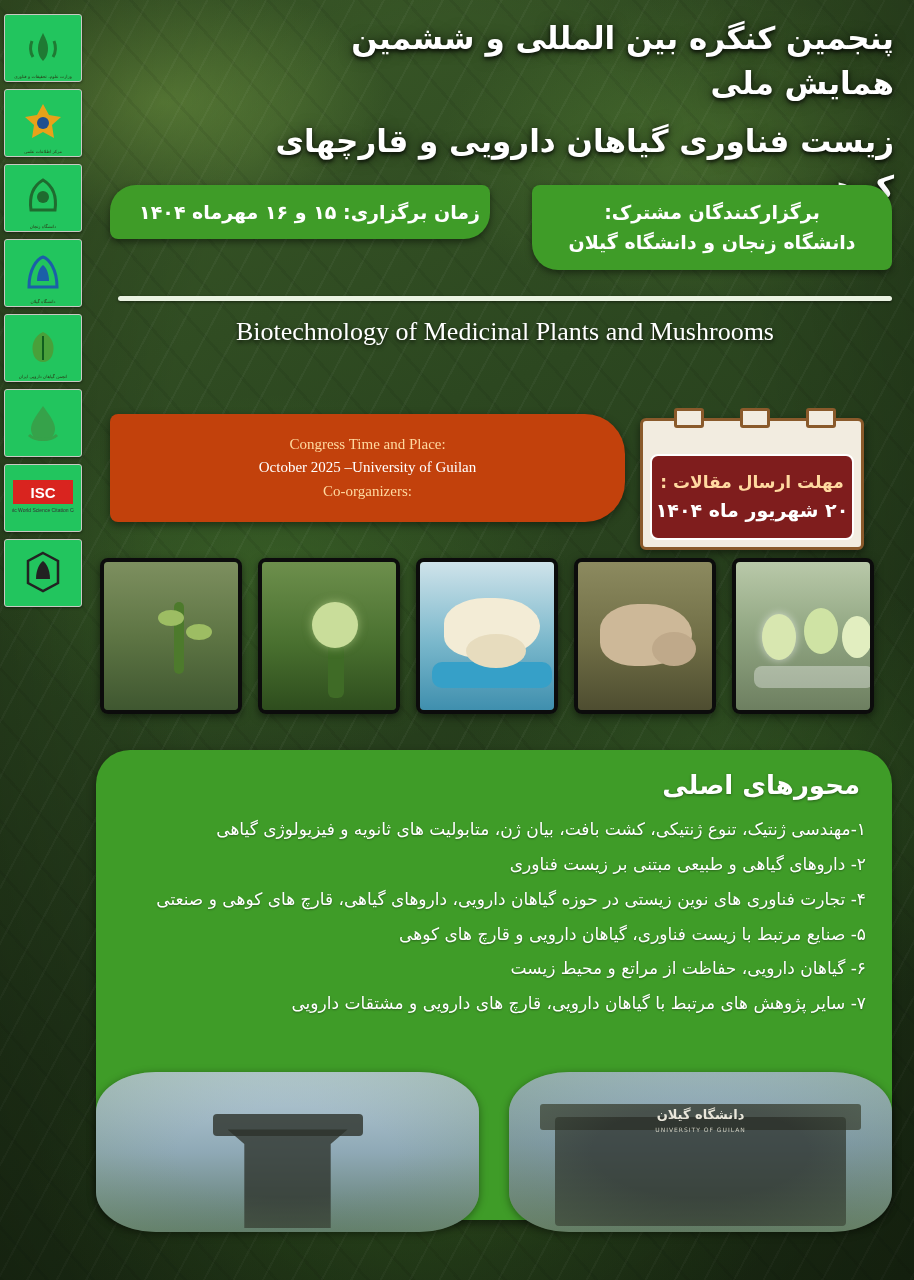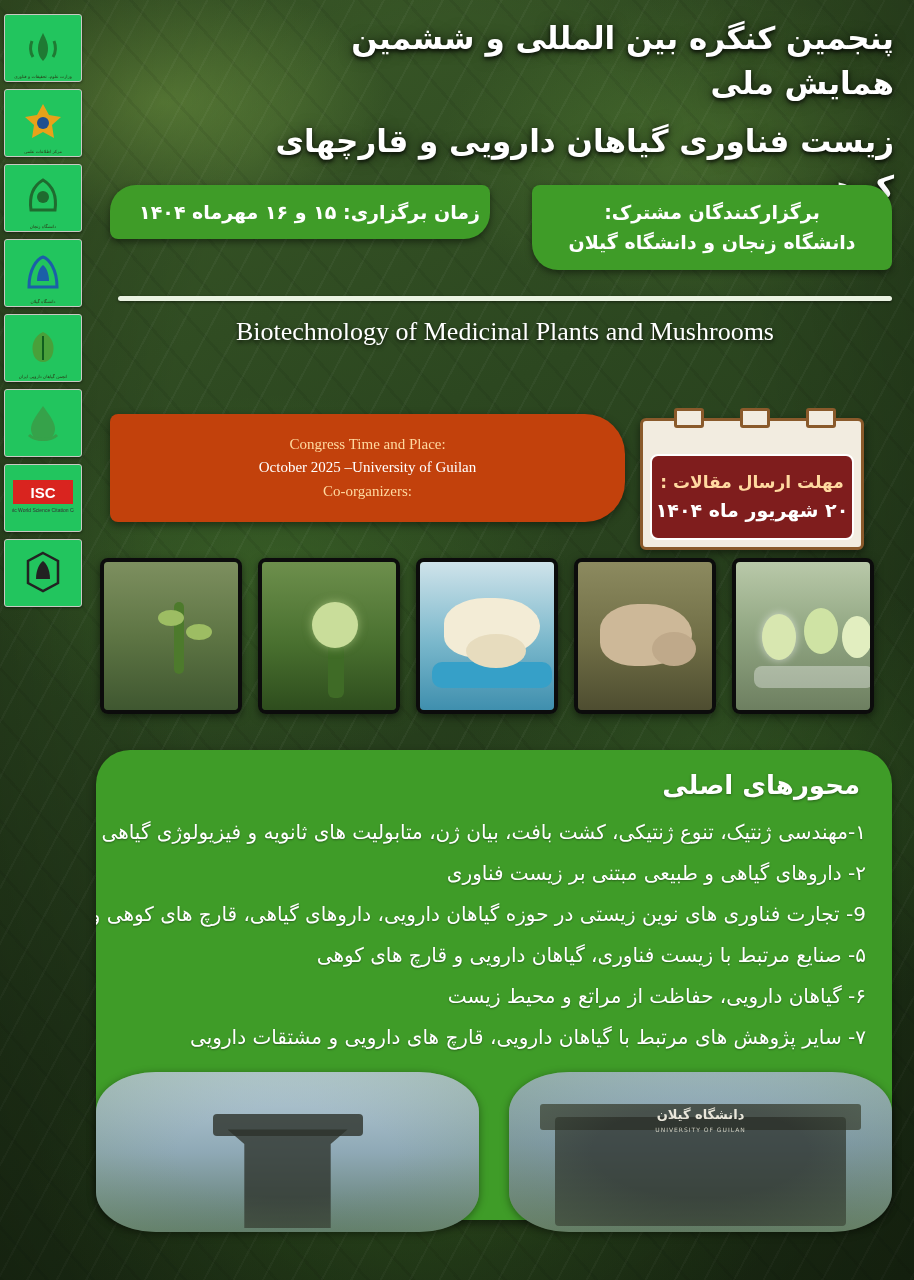--- a/index.html
+++ b/index.html
@@ -122,21 +122,21 @@
   .p5 .b3{width:26px;height:16px;left:82px;top:62px;background:#9dbd63;border-radius:50%;}
 
   
   .topics{position:absolute;z-index:5;left:96px;top:750px;right:22px;height:470px;
     background:#3f9c28;border-radius:34px 34px 34px 34px;
     box-shadow:0 4px 10px rgba(0,0,0,.45);direction:rtl;color:#fff;
     padding:16px 26px 0 26px;box-sizing:border-box;overflow:hidden;}
   .topics .t-head{text-align:right;font-size:26px;font-weight:bold;margin:4px 6px 12px 0;
     text-shadow:0 1px 3px rgba(0,0,0,.4);}
   .topics ul{list-style:none;margin:0;padding:0;}
-  .topics li{font-size:20px;line-height:2.05;text-align:right;white-space:nowrap;
+  .topics li{font-size:17px;line-height:2.05;text-align:right;white-space:nowrap;
     text-shadow:0 1px 2px rgba(0,0,0,.35);}
 
   
   .bottom-photos{position:absolute;z-index:6;left:96px;right:22px;bottom:48px;height:170px;
     display:flex;gap:30px;align-items:flex-end;}
   .bphoto{flex:1;height:160px;border-radius:60px/40px;overflow:hidden;position:relative;
     box-shadow:0 2px 8px rgba(0,0,0,.4);}
   .bphoto.bp1{background:linear-gradient(180deg,#9fb8c4 0%,#7f99a6 45%,#5d7560 100%);}
   .bphoto.bp2{background:linear-gradient(180deg,#b8cdd8 0%,#8fa9b6 50%,#5e7a6a 100%);}
   .bp-gate{position:absolute;left:12%;right:12%;bottom:6px;top:28%;
@@ -298,21 +298,21 @@
         <span class="blob b3"></span>
       </div>
   </div>
 </div>
 
 <div class="topics">
   <div class="t-head">محورهای اصلی</div>
   <ul>
     <li>۱-مهندسی ژنتیک، تنوع ژنتیکی، کشت بافت، بیان ژن، متابولیت های ثانویه و فیزیولوژی گیاهی</li>
     <li>۲- داروهای گیاهی و طبیعی مبتنی بر زیست فناوری</li>
-    <li>9- تجارت فناوری های نوین زیستی در حوزه گیاهان دارویی، داروهای گیاهی، قارچ های کوهی و صنعتی</li>
+    <li>۴- تجارت فناوری های نوین زیستی در حوزه گیاهان دارویی، داروهای گیاهی، قارچ های کوهی و صنعتی</li>
     <li>۵- صنایع مرتبط با زیست فناوری، گیاهان دارویی و قارچ های کوهی</li>
     <li>۶- گیاهان دارویی، حفاظت از مراتع و محیط زیست</li>
     <li>۷- سایر پژوهش های مرتبط با گیاهان دارویی، قارچ های دارویی و مشتقات دارویی</li>
   </ul>
 </div>
 
 <div class="bottom-photos">
   <div class="bphoto bp1">
     <div class="bp-top"></div>
     <div class="bp-gate"></div>

